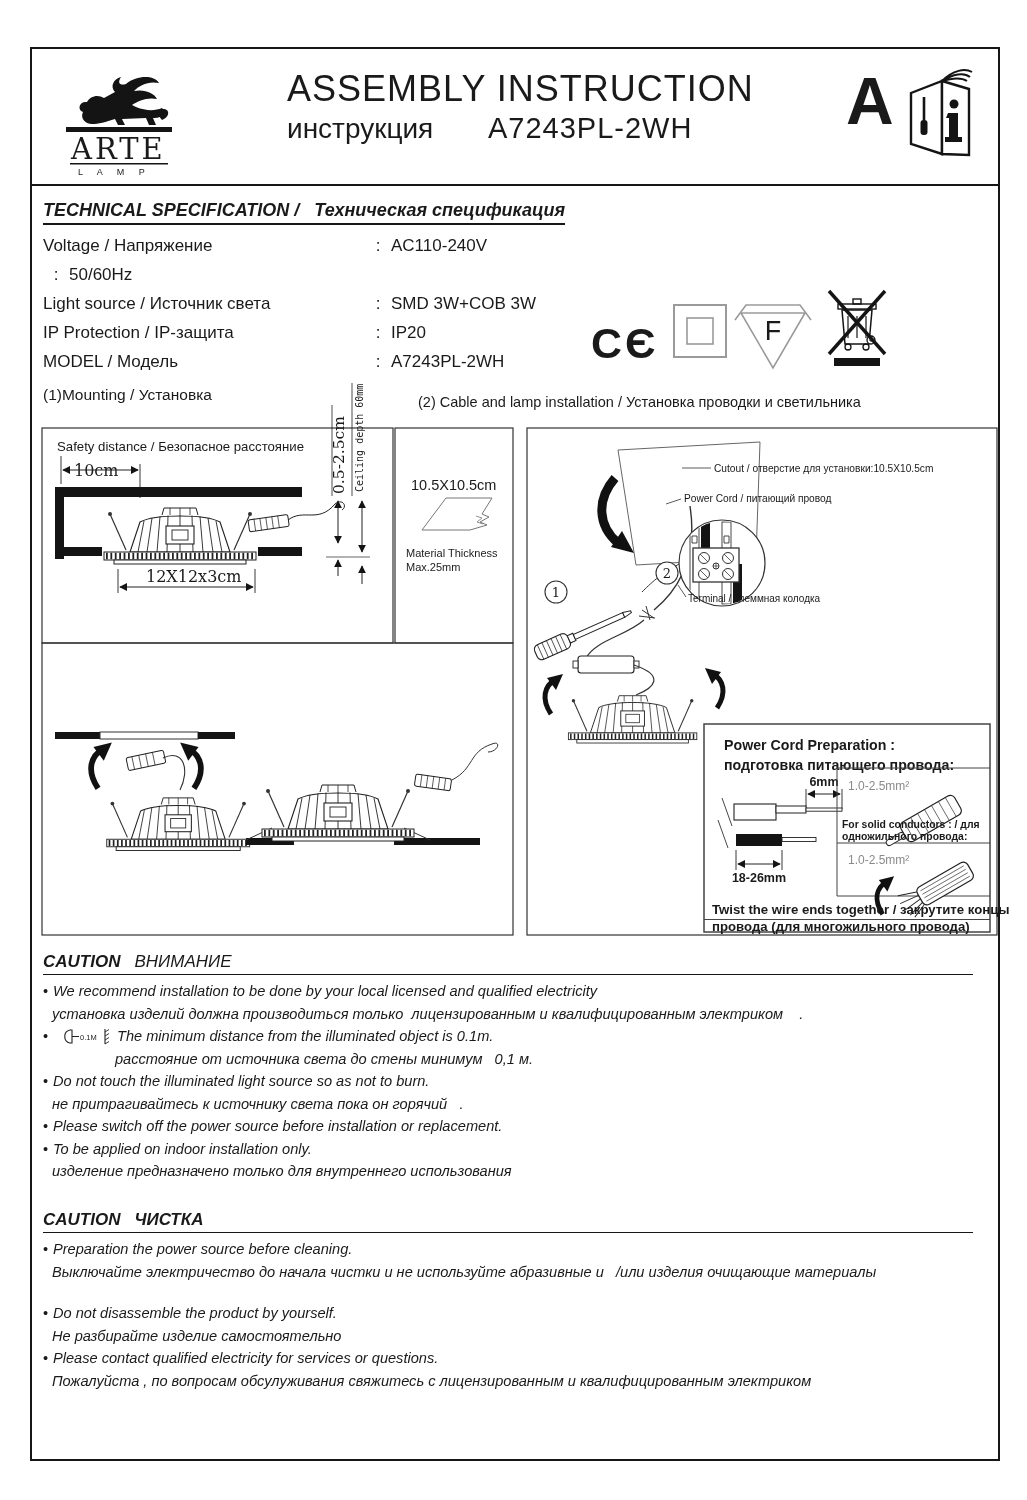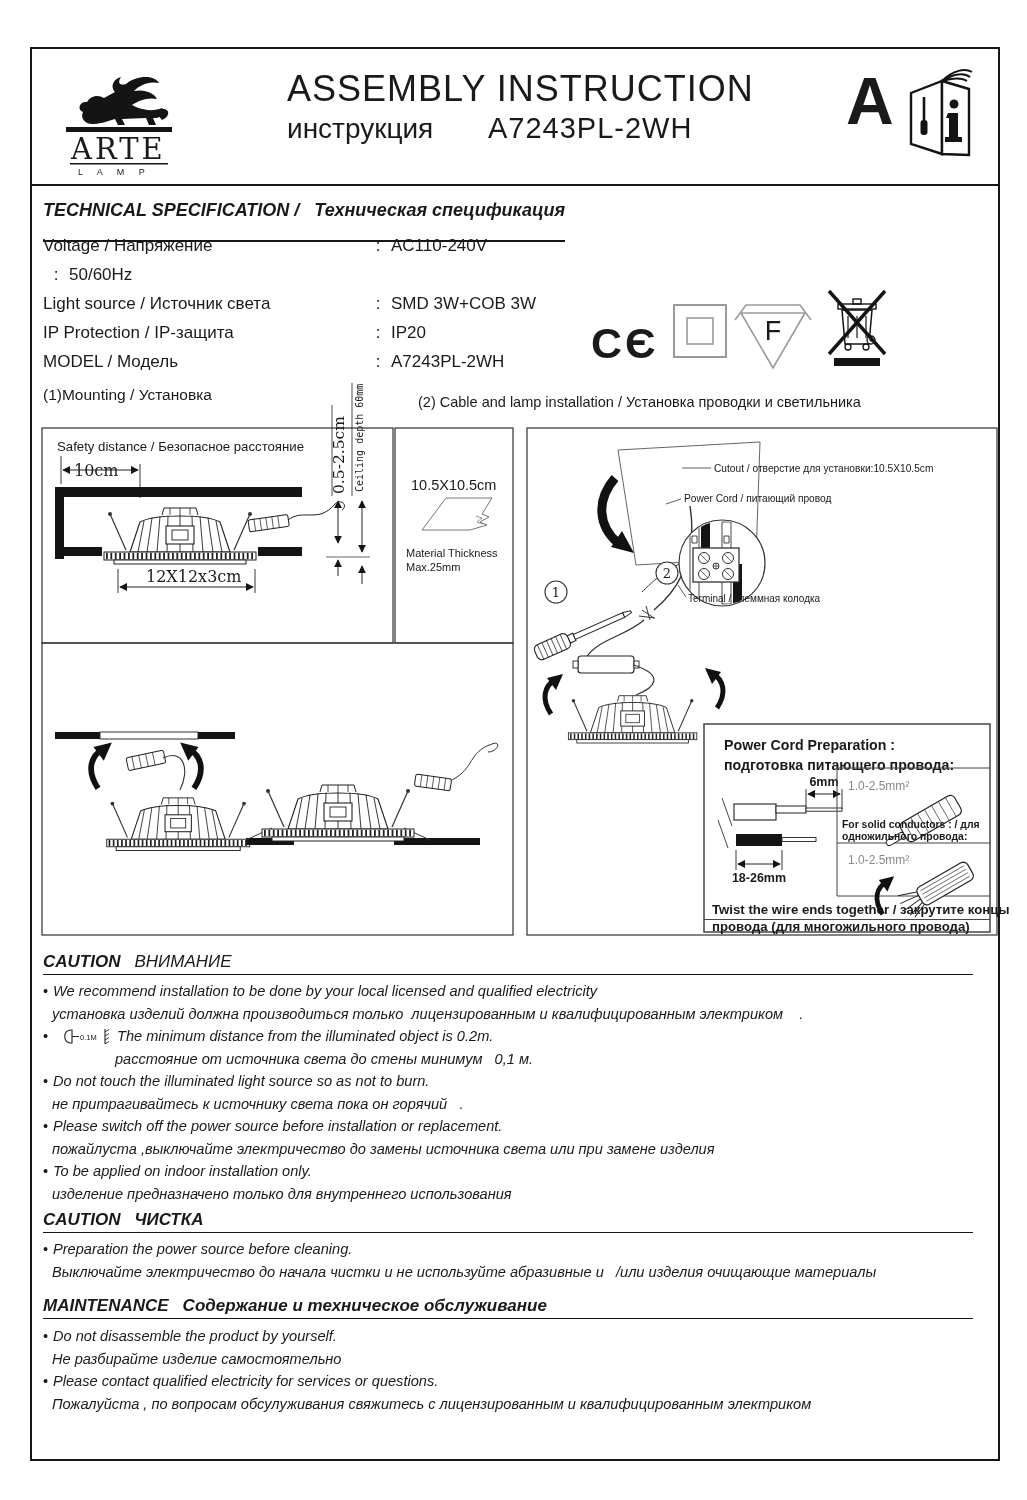--- a/index.html
+++ b/index.html
@@ -15,21 +15,21 @@
   .gray{fill:#8a8a8a;}
   
   #page-border{left:30px;top:47px;width:966px;height:1410px;border:2px solid #161616;}
   #header-rule{left:30px;top:184px;width:970px;border-top:2px solid #161616;}
   .title-en{left:287px;top:68px;font-size:36px;letter-spacing:1px;}
   .title-ru{left:287px;top:113px;font-size:28px;}
   .title-model{left:488px;top:112px;font-size:29px;letter-spacing:1px;}
   .corner-a{left:846px;top:68px;font-size:66px;font-weight:600;line-height:1;}
   
   #spec-heading{left:43px;top:200px;font-size:18px;font-style:italic;font-weight:bold;
-     border-bottom:2px solid #161616;padding-bottom:19px;}
+     border-bottom:2px solid #161616;padding-bottom:2px;}
   #spec-rows{left:43px;top:231px;width:620px;font-size:17px;}
   .spec-row{display:flex;height:29px;align-items:center;}
   .spec-label{width:322px;}
   .spec-colon{width:26px;text-align:center;}
   
   .sec-heading{font-size:17px;font-style:italic;font-weight:bold;
      border-bottom:1.6px solid #161616;padding-bottom:2px;}
   .sec-heading .ru{margin-left:14px;margin-top:32px;}
   .sec-heading.thin-ru .ru{font-weight:normal;}
   .tlist{font-size:14.6px;line-height:22.5px;}
@@ -363,38 +363,35 @@
         </div>
       <div class="titem">
           <span class="bullet">•</span>
         <svg class="icon-gap" width="52" height="17" viewBox="0 0 52 17">
           <path d="M11,2 C4,3.5 4,13.5 11,15 L13,15 L13,2 Z" fill="none" stroke="#222" stroke-width="1.1"></path>
           <line x1="13" y1="8.5" x2="20" y2="8.5" stroke="#222" stroke-width="1"></line>
           <text x="21" y="11.5" font-size="7.5">0.1M</text>
           <line x1="46" y1="1" x2="46" y2="16" stroke="#222" stroke-width="1.1"></line>
           <path d="M46,4 l4,-2.5 M46,8 l4,-2.5 M46,12 l4,-2.5 M46,16 l4,-2.5" stroke="#222" stroke-width="0.9" fill="none"></path>
         </svg>
-        <span class="pre">The minimum distance from the illuminated object is 0.2m.</span>
+        <span class="pre">The minimum distance from the illuminated object is 0.1m.</span>
         </div>
       <div class="titem ind2">
           <span class="pre">расстояние от источника света до стены минимум   0,1 м.</span>
         </div>
       <div class="titem">
           <span class="bullet">•</span>
           <span class="pre">Do not touch the illuminated light source so as not to burn.</span>
         </div>
       <div class="titem ind1">
           <span class="pre">не притрагивайтесь к источнику света пока он горячий   .</span>
         </div>
       <div class="titem">
           <span class="bullet">•</span>
           <span class="pre">Please switch off the power source before installation or replacement.</span>
-        </div>
-      <div class="titem ind1">
-          <span class="pre">пожайлуста ,выключайте электричество до замены источника света или при замене изделия</span>
         </div>
       <div class="titem">
           <span class="bullet">•</span>
           <span class="pre">To be applied on indoor installation only.</span>
         </div>
       <div class="titem ind1">
           <span class="pre">изделение предназначено только для внутреннего использования</span>
         </div>
     </div>
   </div>
@@ -408,23 +405,20 @@
           <span class="bullet">•</span>
           <span class="pre">Preparation the power source before cleaning.</span>
         </div>
       <div class="titem ind1">
           <span class="pre">Выключайте электричество до начала чистки и не используйте абразивные и   /или изделия очищающие материалы</span>
         </div>
     </div>
   </div>
 
   <div class="abs" style="left:43px;top:1296px">
-    <div class="sec-heading">
-      <span>MAINTENANCE</span><span class="ru">Содержание и техническое обслуживание</span>
-    </div>
     <div class="tlist" style="margin-top:6px;width:930px">
       <div class="titem">
           <span class="bullet">•</span>
           <span class="pre">Do not disassemble the product by yourself.</span>
         </div>
       <div class="titem ind1">
           <span class="pre">Не разбирайте изделие самостоятельно</span>
         </div>
       <div class="titem">
           <span class="bullet">•</span>

